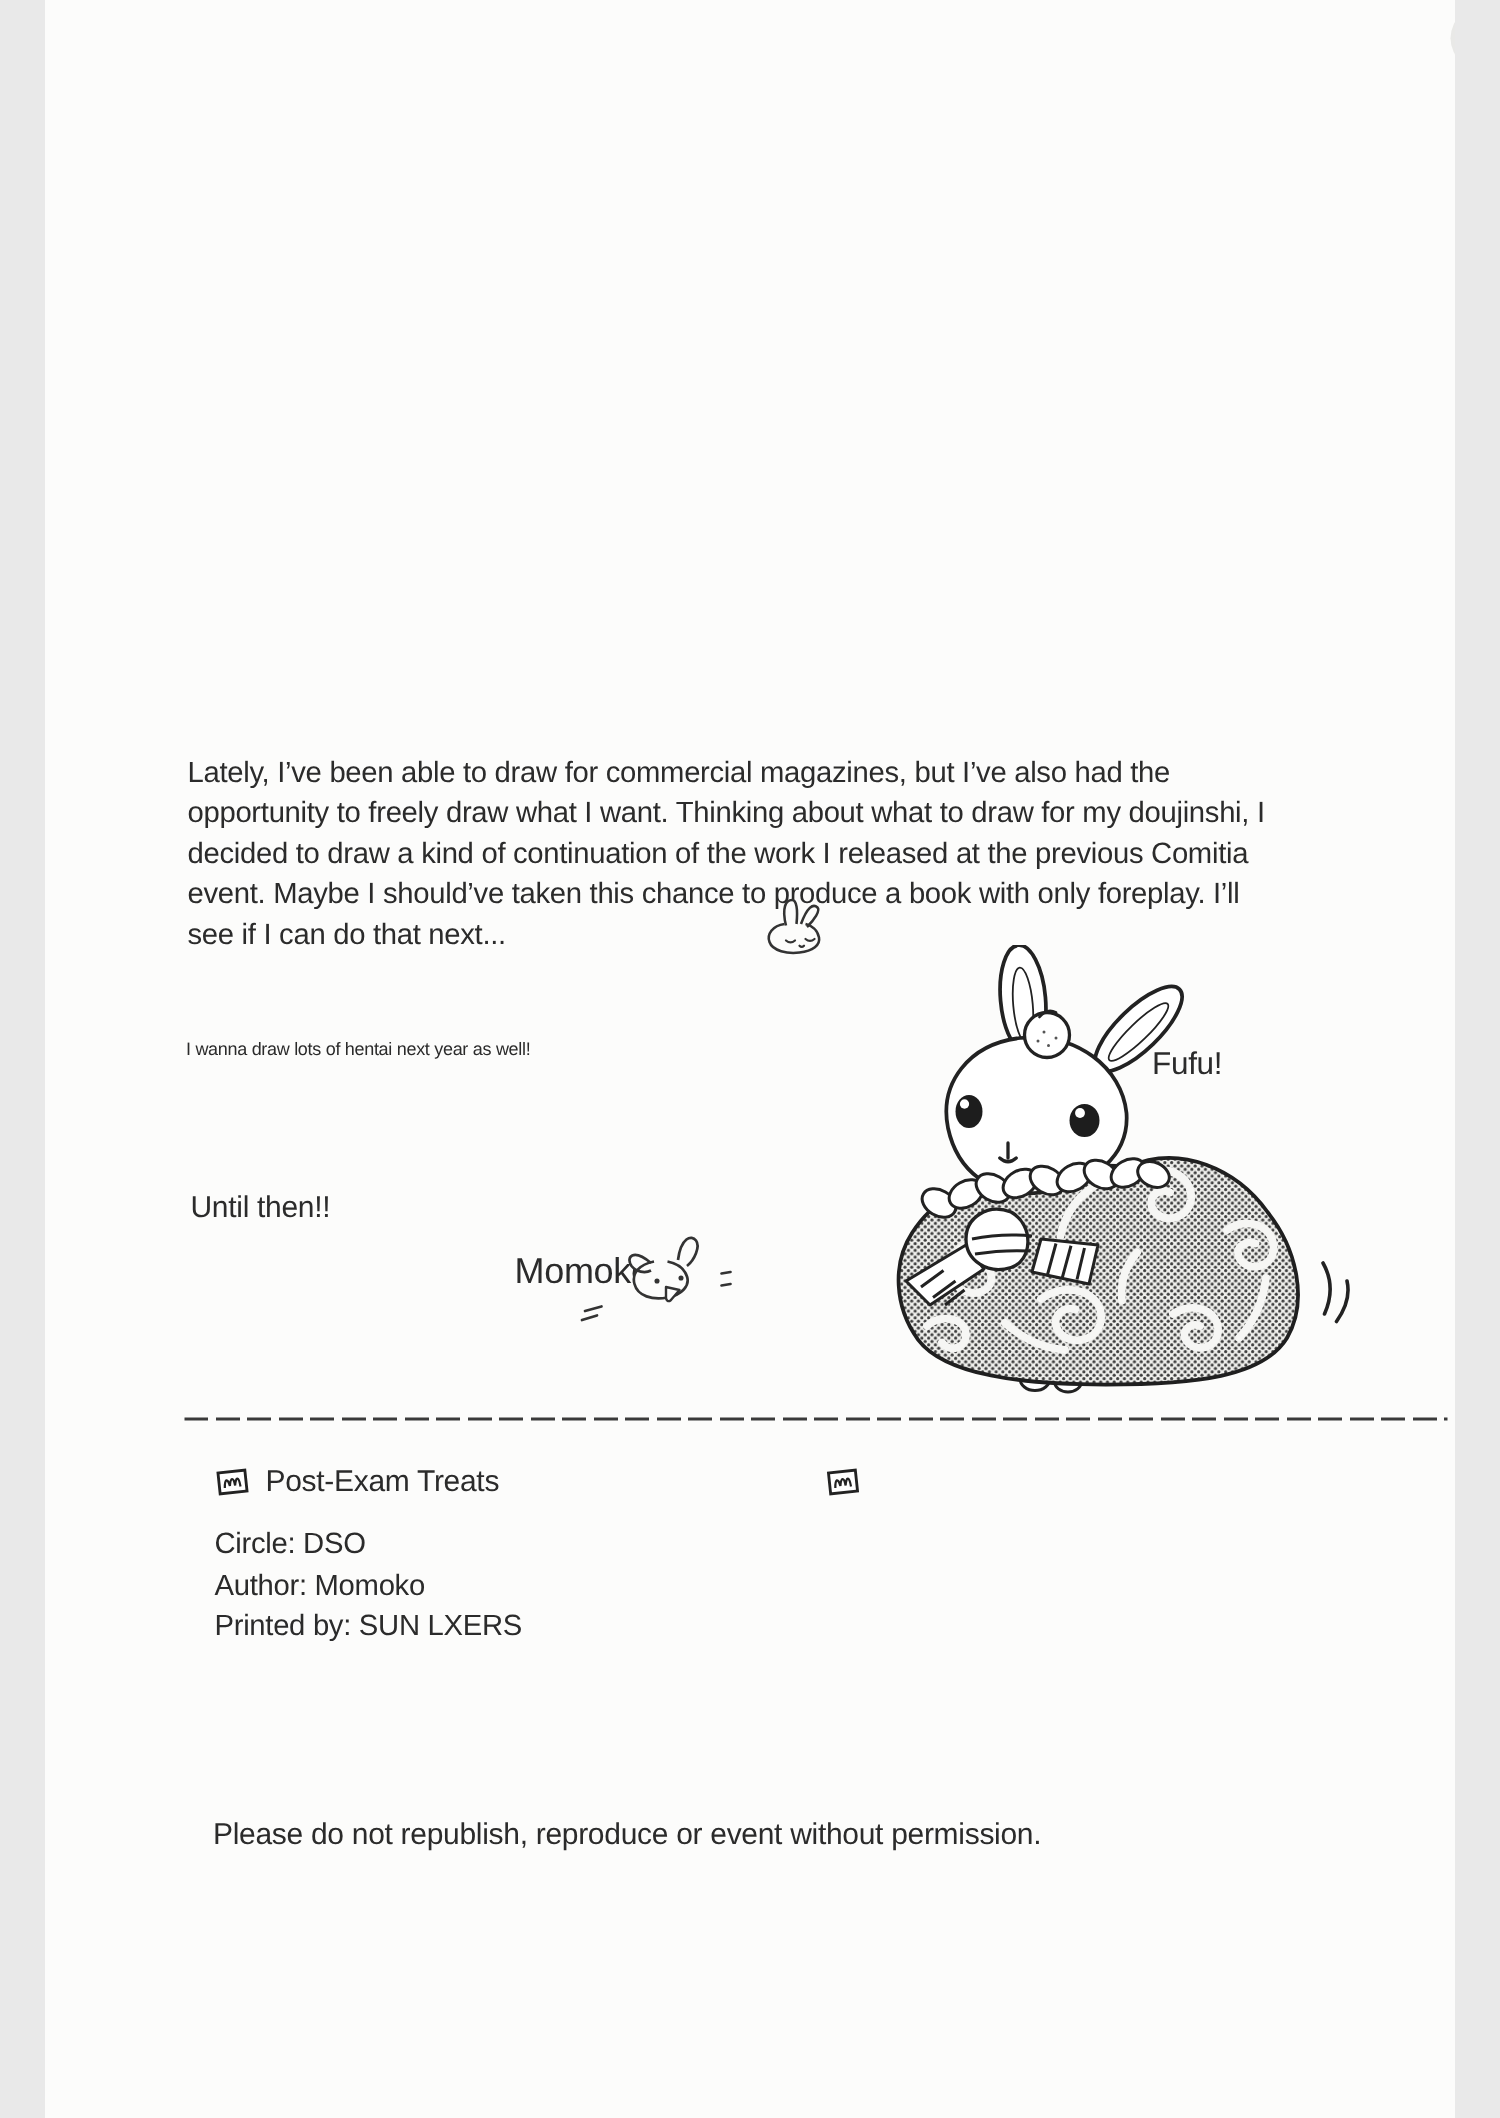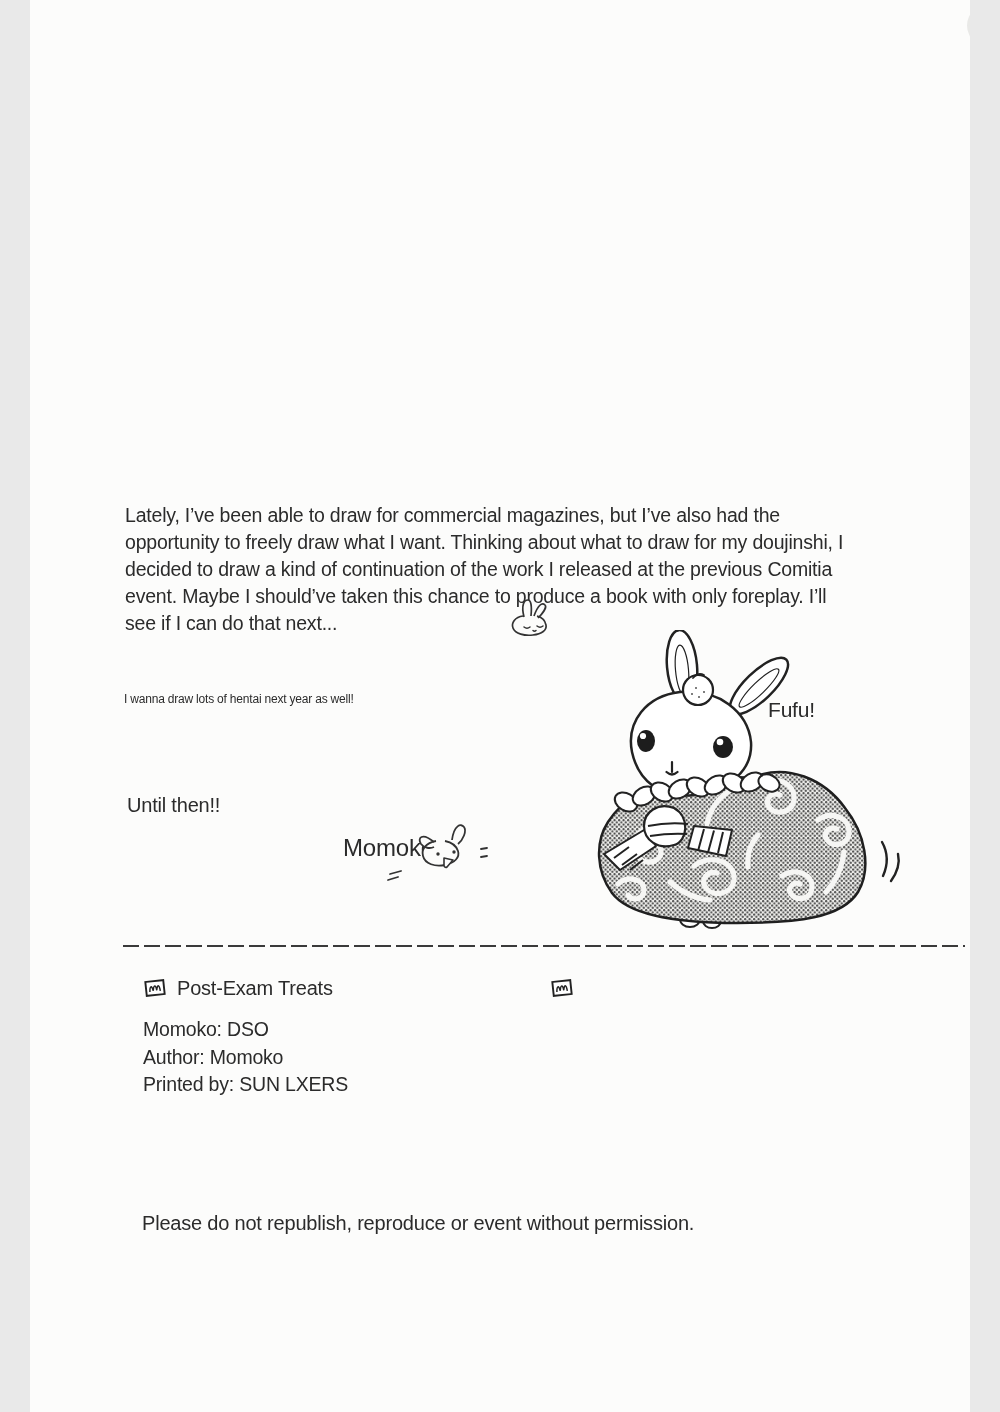--- a/index.html
+++ b/index.html
@@ -174,20 +174,20 @@
   <div class="abs stamp2">
     <svg width="24" height="24" viewBox="0 0 24 24">
       <g transform="rotate(-6 12 12)">
         <rect x="3" y="5" width="18" height="14" fill="#fff" stroke="#222" stroke-width="1.9"></rect>
         <path d="M 6.5 15.5 c 0.5 -6 2.5 -7 3.5 -1 c 1 -6 3 -6 3.5 0 c 1 -6 3 -6 3.5 1" fill="none" stroke="#222" stroke-width="1.5"></path>
       </g>
     </svg>
   </div>
 
   <div class="abs credits hand">
-    <div>Momoko: DSO</div>
+    <div>Circle: DSO</div>
     <div>Author: Momoko</div>
     <div>Printed by: SUN LXERS</div>
   </div>
 
   <div class="abs notice hand">Please do not republish, reproduce or event without permission.</div>
 
 </div>
 
 </body></html>

